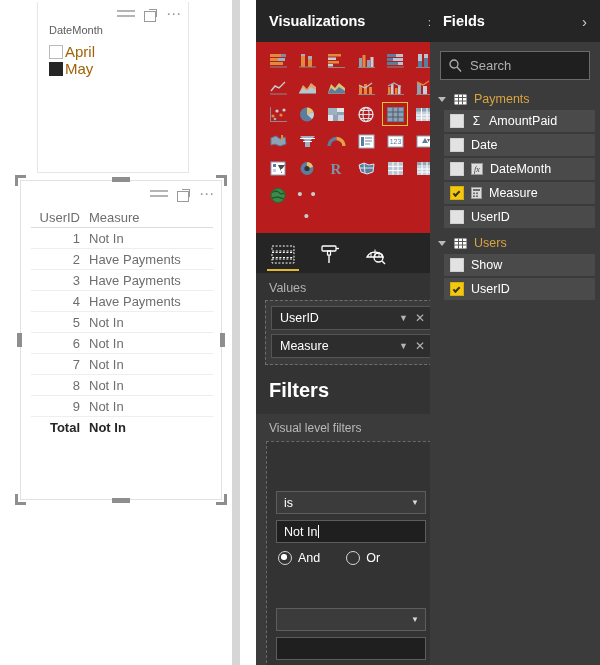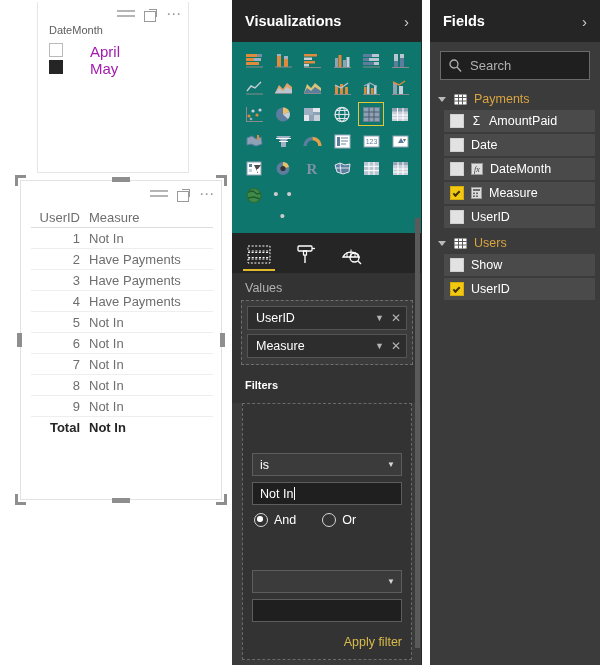--- a/index.html
+++ b/index.html
@@ -31,22 +31,22 @@
   .ic-bars i:nth-child(1){top:2px;width:18px;}
   .ic-bars i:nth-child(2){top:7px;width:18px;}
   .ic-focus{width:13px;height:11px;position:relative;}
   .ic-focus .bx{position:absolute;left:0;top:2px;width:10px;height:9px;border:1.3px solid #9a9a9a;}
   .ic-focus .ar{position:absolute;right:0;top:0px;width:7px;height:7px;border-top:1.3px solid #9a9a9a;border-right:1.3px solid #9a9a9a;}
   .ic-dots{color:#9a9a9a;font-size:15px;line-height:8px;letter-spacing:1px;}
   .slicer-title{
     position:absolute;left:11px;top:22px;font-size:11px;color:#5c5c5c;
   }
   .slicer-item{
-    position:absolute;left:11px;display:flex;align-items:flex-start;gap:27px;
-    font-size:15px;color:#a21caf;
+    position:absolute;left:11px;display:flex;align-items:center;gap:2px;
+    font-size:15px;color:#a16207;
   }
   .slicer-item.i0{top:41px;}
   .slicer-item.i1{top:58px;}
   .cbx{width:12px;height:12px;border:1.3px solid #b9b9b9;background:#fff;flex:none;}
   .cbx.on{background:#252525;border-color:#252525;}
 
   
   .tablevis{
     position:absolute;left:20px;top:180px;width:200px;height:318px;
     background:#ffffff;border:1px solid #e2e2e2;
@@ -80,22 +80,22 @@
   .h-br::before{right:0;bottom:0;width:11px;height:3px;}
   .h-br::after{right:0;bottom:0;width:3px;height:11px;}
   .h-ml{left:-4px;top:50%;margin-top:-7px;width:5px;height:14px;}
   .h-mr{right:-4px;top:50%;margin-top:-7px;width:5px;height:14px;}
   .h-mt{left:50%;margin-left:-9px;top:-4px;width:18px;height:5px;}
   .h-mb{left:50%;margin-left:-9px;bottom:-4px;width:18px;height:5px;}
   .gutter{position:absolute;left:232px;top:0;width:8px;height:665px;background:#d6d6d6;}
 
   
   .vizpane{
-    position:absolute;left:232px;top:0;width:190px;height:568px;
-    background:#0f766e;
+    position:absolute;left:256px;top:0;width:190px;height:568px;
+    background:#b91c1c;
   }
   .pane-title{
     height:42px;background:#252525;display:flex;align-items:center;
     padding:0 13px;justify-content:space-between;
   }
   .pane-title span.t{color:#ffffff;font-size:14.5px;font-weight:bold;}
   .chev{color:#cfcfcf;font-size:15px;}
   .vizgrid{
     padding:6px 8px 2px 9px;display:grid;grid-template-columns:repeat(6,1fr);
     gap:3px 3px;
@@ -124,21 +124,21 @@
   .chip{
     background:#2d2d2d;border:1px solid #555555;height:22px;margin-bottom:4px;
     display:flex;align-items:center;padding:0 5px 0 8px;
   }
   .chip:last-child{margin-bottom:0;}
   .chip .nm{flex:1;color:#ffffff;font-size:12.5px;}
   .chip .dn{color:#b5b5b5;font-size:9px;margin-right:7px;}
   .chip .xx{color:#b5b5b5;font-size:12px;}
 
   .filters-hdr{
-    color:#ffffff;font-size:11px;font-weight:bold;padding:14px 0 12px 13px;
+    color:#ffffff;font-size:20px;font-weight:bold;padding:14px 0 12px 13px;
     background:#333333;
   }
   .filtbody{background:#3b3b3b;padding:0 0 2px 0;}
   .vlf{color:#b9b9b9;font-size:12px;padding:7px 0 6px 13px;}
   .fcard{
     margin:0 10px 5px 10px;background:#333333;border:1px dashed #6a6a6a;padding:6px 9px 9px 9px;
   }
   .fcard-top{display:flex;align-items:center;justify-content:space-between;}
   .fcard-top .ttl{color:#ffffff;font-size:12.5px;}
   .fcard .lbl{color:#ffffff;font-size:12.5px;line-height:16px;margin:16px 0 8px 0;}
@@ -602,20 +602,21 @@
         <span class="nm">Measure</span>
         <span class="dn">▼</span>
         <span class="xx">✕</span>
       </div>
     </div>
   </div>
 
   <div class="filters-hdr">Filters</div>
 
   <div class="filtbody">
+    <div class="vlf">Visual level filters</div>
 
     <div class="fcard">
 
       <div class="fsel">
         <span class="v">is</span>
         <span class="cv">▼</span>
       </div>
 
       <div class="ftext">
         <span class="v">Not In</span>

